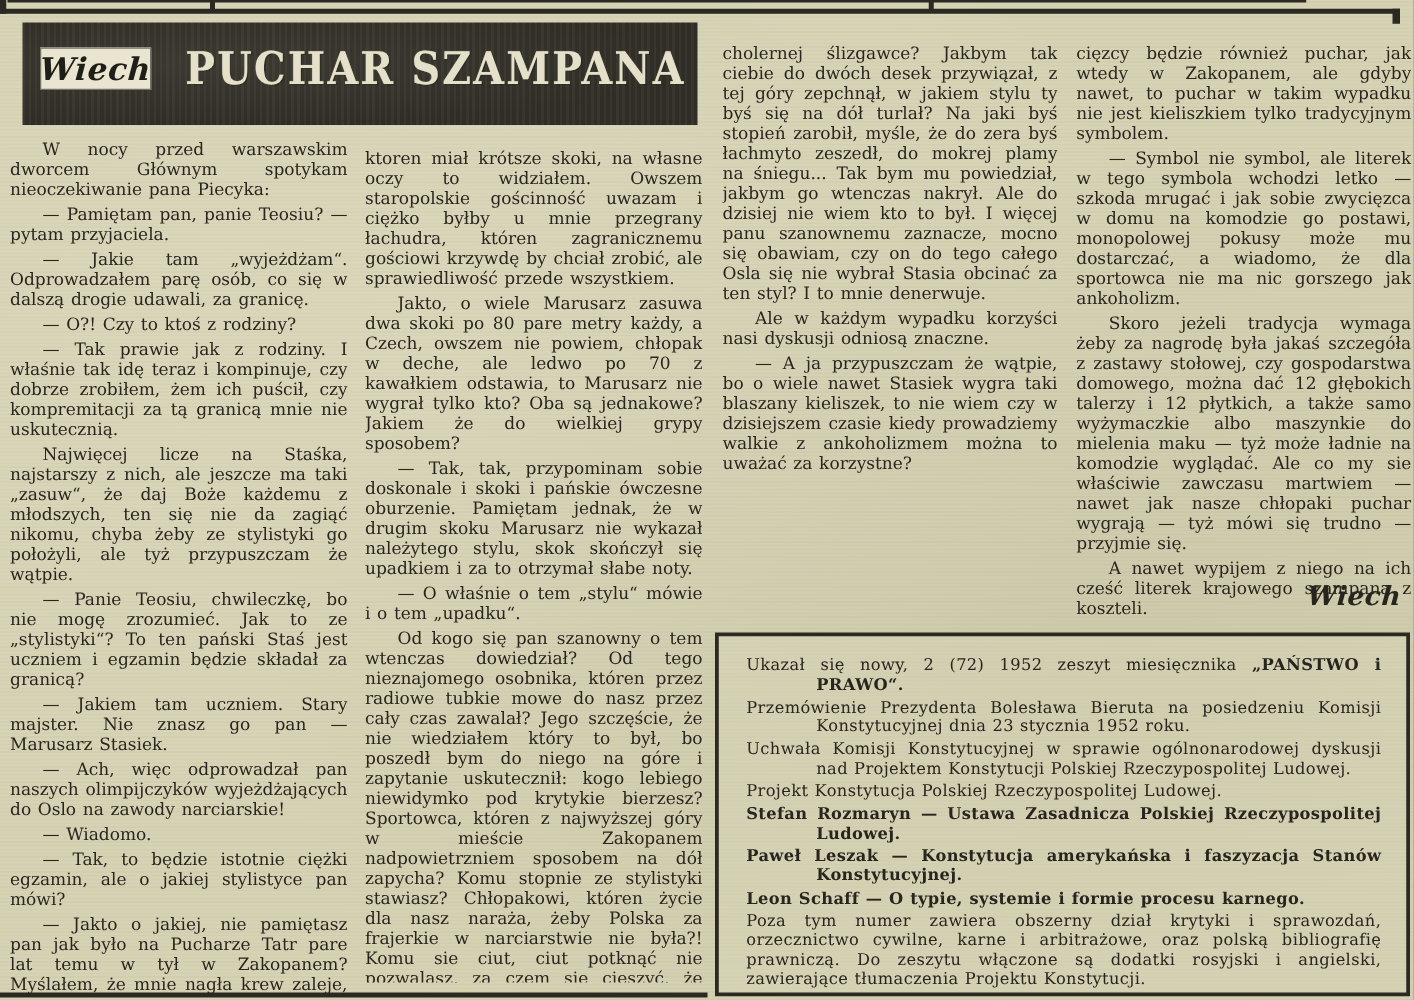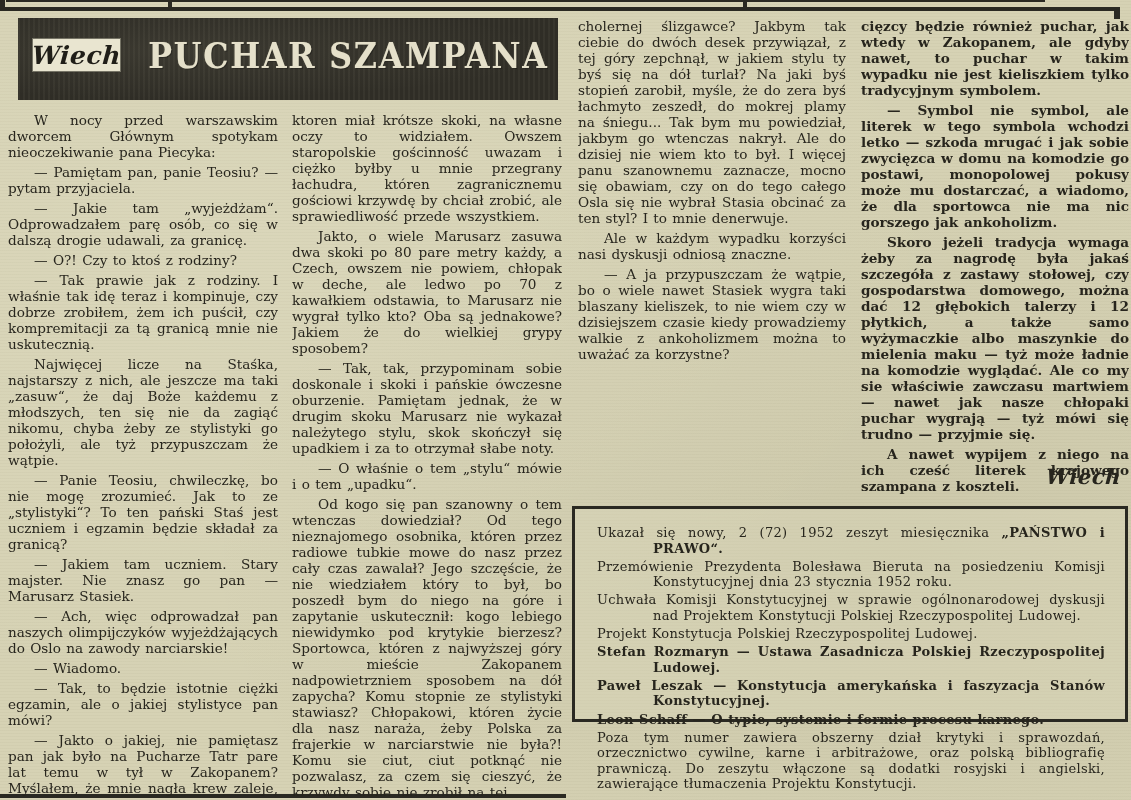--- a/index.html
+++ b/index.html
@@ -40,33 +40,33 @@
     text-shadow:0 0 1px rgba(214,210,180,0.5), 1px 1px 0 rgba(0,0,0,0.35);
     white-space:nowrap;
   }
   
   .col{
     position:absolute;overflow:hidden;
     font-size:13.6px;line-height:16px;text-align:justify;
     word-spacing:1px;
   }
   .col p{margin:0 0 4px 0;text-indent:26px;}
-  .col p.cont{text-indent:0;}
+  .col p.cont{text-indent:0;margin-top:17px;}
   #col1{left:8px;  top:112px;width:270px;height:684px;}
-  #col2{left:292px;top:112px;width:270px;height:684px;}
+  #col2{left:292px;top:102px;width:270px;height:684px;}
   #col3{left:578px;top:18px; width:268px;height:482px;}
-  #col4{left:861px;top:18px; width:268px;height:482px;font-weight:bold;}
+  #col4{left:861px;top:18px; width:268px;height:482px;}
   .signature{
     text-align:right;padding-right:8px;margin-top:14px;
     font-style:italic;font-weight:bold;font-size:21px;letter-spacing:0.5px;
     transform:skewX(-4deg);
   }
   
   .notice{
-    position:absolute;left:572px;top:506px;width:556px;height:216px;
+    position:absolute;left:572px;top:506px;width:556px;height:291px;
     border:3px solid #2a2922;box-sizing:border-box;
     background:rgba(222,218,190,0.35);
     padding:16px 20px 0 22px;
   }
   .notice p{
     margin:0 0 2.5px 0;font-size:13px;line-height:15.6px;
     text-align:justify;letter-spacing:0.3px;word-spacing:0.5px;
   }
   .notice p.hang{padding-left:56px;text-indent:-56px;}
   .notice .bold, .notice p.bold{font-weight:bold;}

